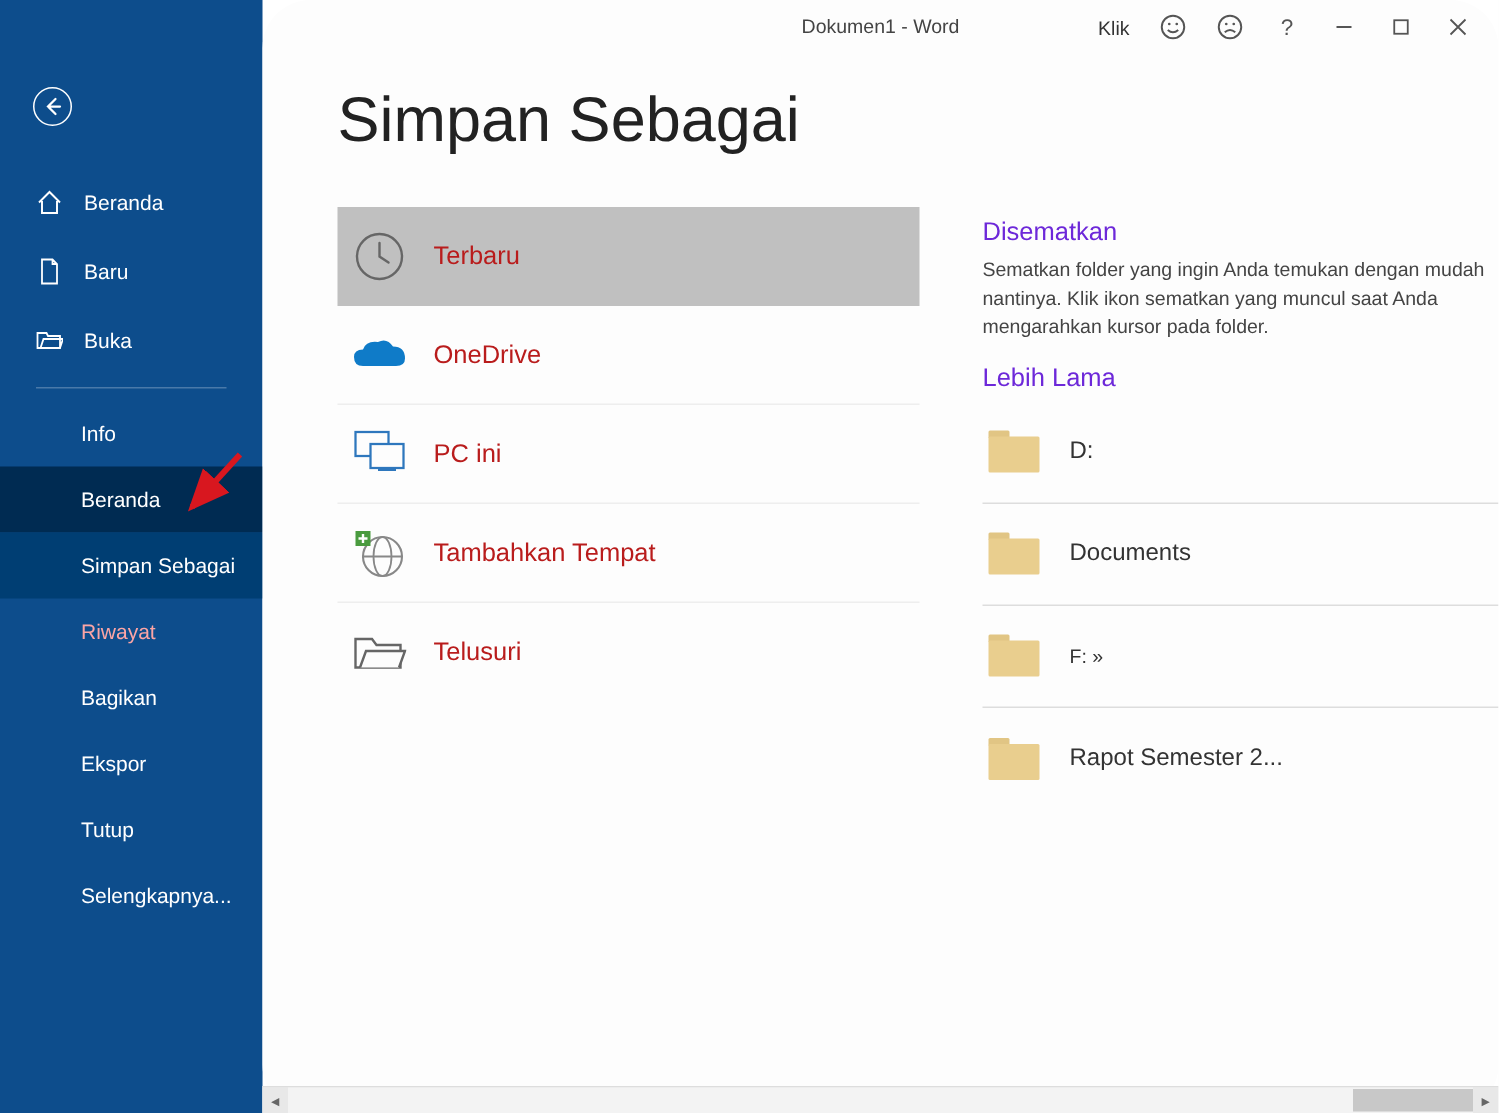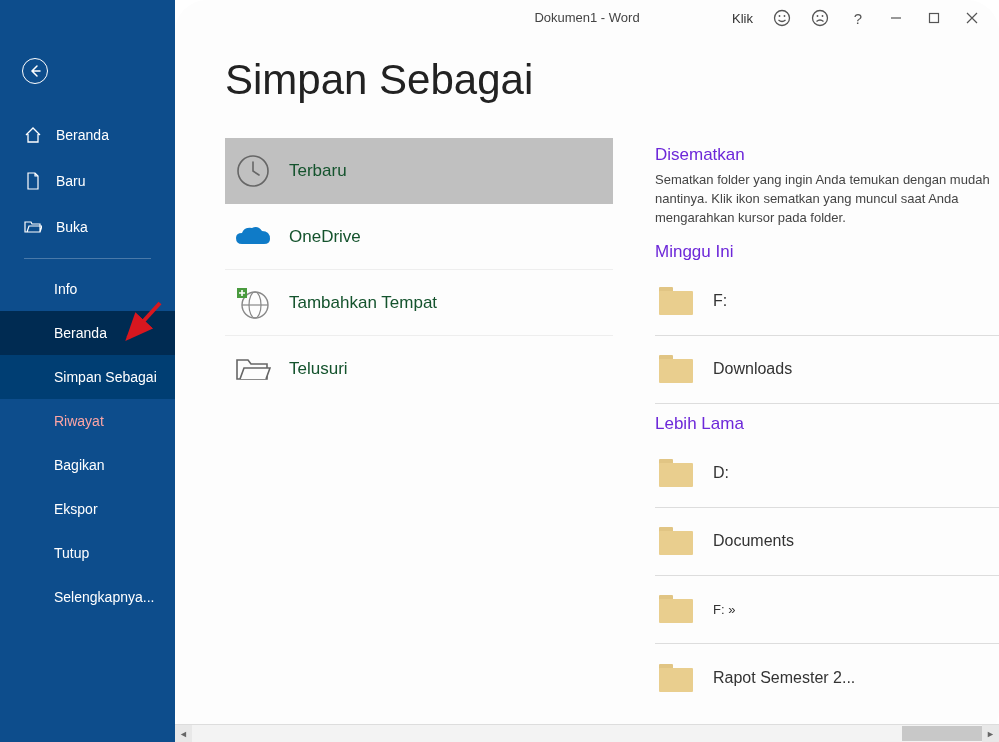--- a/index.html
+++ b/index.html
@@ -107,21 +107,21 @@
       padding: 0 12px 0 8px;
       cursor: pointer;
       border-bottom: 1px solid #eee;
     }
     .loc-item.selected { background: #c0c0c0; border-bottom: none; }
     .loc-icon {
       width: 40px; height: 40px;
       display: flex; align-items: center; justify-content: center;
       margin-right: 16px;
     }
-    .loc-label { font-size: 17px; color: #14532d; }
+    .loc-label { font-size: 17px; color: #b91c1c; }
     .loc-list .loc-item:last-child { border-bottom: none; }
     
     .right-col {
       position: absolute;
       top: 145px; left: 480px;
       width: 344px;
     }
     .section-title {
       font-size: 17px;
       color: #6d28d9;
@@ -328,20 +328,30 @@
     <div class="loc-item">
       <span class="loc-icon">
         <svg width="38" height="26" viewBox="0 0 38 26">
             <path d="M8 20 Q2 20 2 14 Q2 9 8 9 Q10 3 18 4 Q24 1 28 7 Q36 7 36 15 Q36 20 30 20 Z" fill="#0f7bc8"></path>
           </svg>
       </span>
       <span class="loc-label">OneDrive</span>
     </div>
     <div class="loc-item">
       <span class="loc-icon">
+        <svg width="38" height="34" viewBox="0 0 38 34">
+            <rect x="3" y="2" width="22" height="16" stroke="#2e77bd" stroke-width="1.5" fill="none"></rect>
+            <rect x="13" y="10" width="22" height="16" stroke="#2e77bd" stroke-width="1.5" fill="#fdfdfd"></rect>
+            <rect x="18" y="26" width="12" height="2" fill="#2e77bd"></rect>
+          </svg>
+      </span>
+      <span class="loc-label">PC ini</span>
+    </div>
+    <div class="loc-item">
+      <span class="loc-icon">
         <svg width="36" height="36" viewBox="0 0 36 36">
             <circle cx="20" cy="20" r="13" stroke="#888" stroke-width="1.4" fill="none"></circle>
             <ellipse cx="20" cy="20" rx="6" ry="13" stroke="#888" stroke-width="1.2" fill="none"></ellipse>
             <line x1="7" y1="20" x2="33" y2="20" stroke="#888" stroke-width="1.2"></line>
             <rect x="2" y="3" width="10" height="10" fill="#4a9b3f"></rect>
             <path d="M7 5 V11 M4 8 H10" stroke="#fff" stroke-width="1.6"></path>
           </svg>
       </span>
       <span class="loc-label">Tambahkan Tempat</span>
     </div>
@@ -355,33 +365,20 @@
       <span class="loc-label">Telusuri</span>
     </div>
   </div>
 
   <div class="right-col">
     <div class="section-block">
       <div class="section-title">Disematkan</div>
       <div class="section-desc">Sematkan folder yang ingin Anda temukan dengan mudah nantinya. Klik ikon sematkan yang muncul saat Anda mengarahkan kursor pada folder.</div>
     </div>
 
-    <div class="section-block">
-      <div class="section-title">Minggu Ini</div>
-      <div class="folder-list">
-        <div class="folder-item">
-          <span class="folder-icon"></span>
-          <span class="folder-label">F:</span>
-        </div>
-        <div class="folder-item">
-          <span class="folder-icon"></span>
-          <span class="folder-label">Downloads</span>
-        </div>
-      </div>
-    </div>
 
     <div class="section-block">
       <div class="section-title">Lebih Lama</div>
       <div class="folder-list">
         <div class="folder-item">
           <span class="folder-icon"></span>
           <span class="folder-label">D:</span>
         </div>
         <div class="folder-item">
           <span class="folder-icon"></span>

